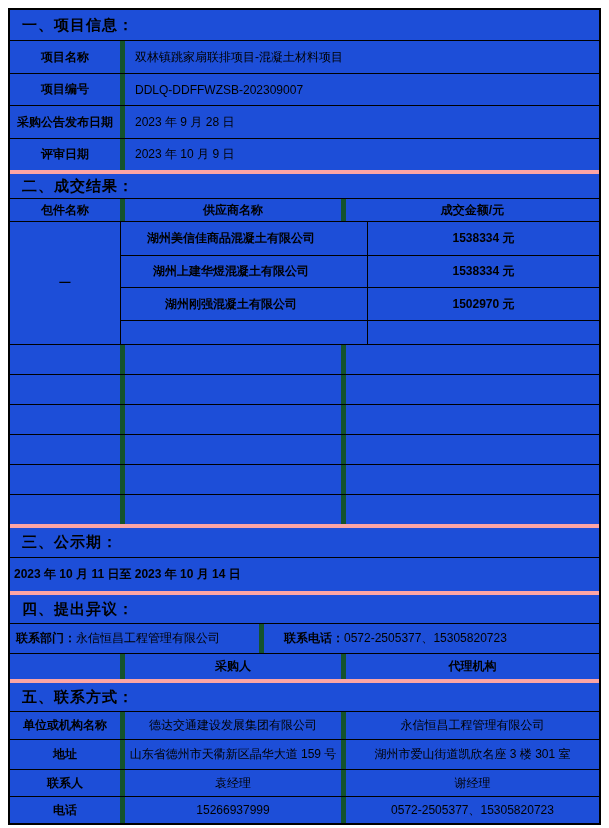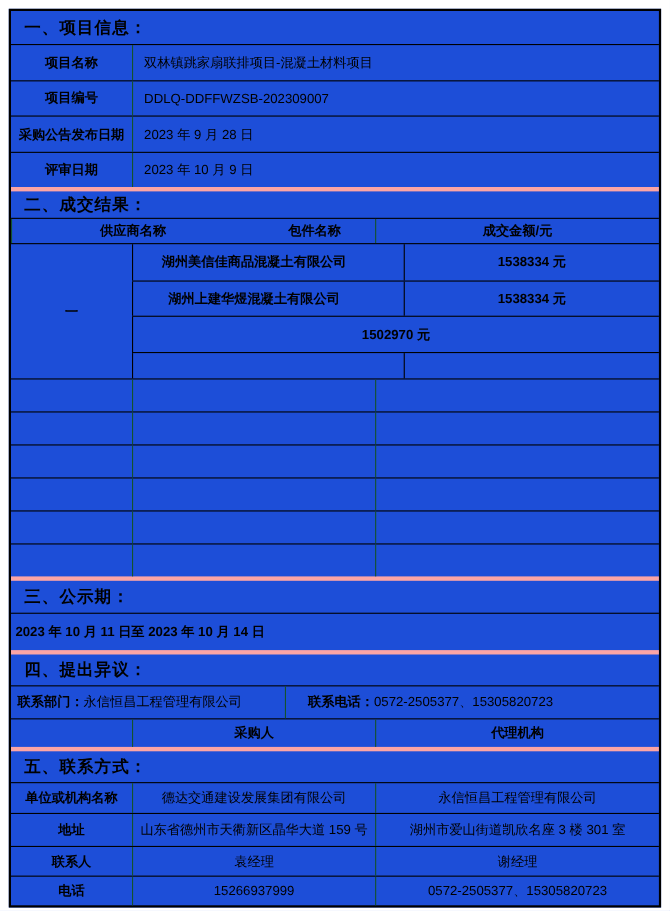--- a/index.html
+++ b/index.html
@@ -28,21 +28,21 @@
     font-weight:bold;
     font-size:15px;
     display:flex;
     align-items:center;
     padding-left:12px;
     letter-spacing:1px;
   }
   .sec-title.first{border-top:none;}
   .cell{
     box-sizing:border-box;
-    border-left:1px solid #14532d;
+    border-left:5px solid #14532d;
     display:flex;
     align-items:center;
     justify-content:center;
     font-size:12px;
     overflow:hidden;
   }
   .cell.nb{border-left:none;}
   .label{font-weight:bold;text-align:center;}
   .leftpad{justify-content:flex-start;padding-left:10px;}
   .bold{font-weight:bold;}
@@ -86,37 +86,38 @@
     <div class="cell cf leftpad">2023 年 9 月 28 日</div>
   </div>
   <div class="row h32">
     <div class="cell nb c1 label">评审日期</div>
     <div class="cell cf leftpad">2023 年 10 月 9 日</div>
   </div>
 
   <div class="row sec-title h28">二、成交结果：</div>
 
   <div class="row h23">
+    <div class="cell nb c1 label">包件名称</div>
     <div class="cell c2 label">供应商名称</div>
-    <div class="cell nb c1 label">包件名称</div>
     <div class="cell cf label">成交金额/元</div>
   </div>
 
   <div class="row" style="height:123px;">
     <div class="cell nb c1 bold">一</div>
     <div class="spanArea">
       <div class="subrow first h33">
         <div class="cell c2 bold">湖州美信佳商品混凝土有限公司</div>
         <div class="cell cf bold">1538334 元</div>
       </div>
       <div class="subrow h33">
         <div class="cell c2 bold">湖州上建华煜混凝土有限公司</div>
         <div class="cell cf bold">1538334 元</div>
       </div>
       <div class="subrow h33">
+        <div class="cell c2 bold">湖州刚强混凝土有限公司</div>
         <div class="cell cf bold">1502970 元</div>
       </div>
       <div class="subrow h24">
         <div class="cell c2"></div>
         <div class="cell cf"></div>
       </div>
     </div>
   </div>
 
   <div class="row h30">

